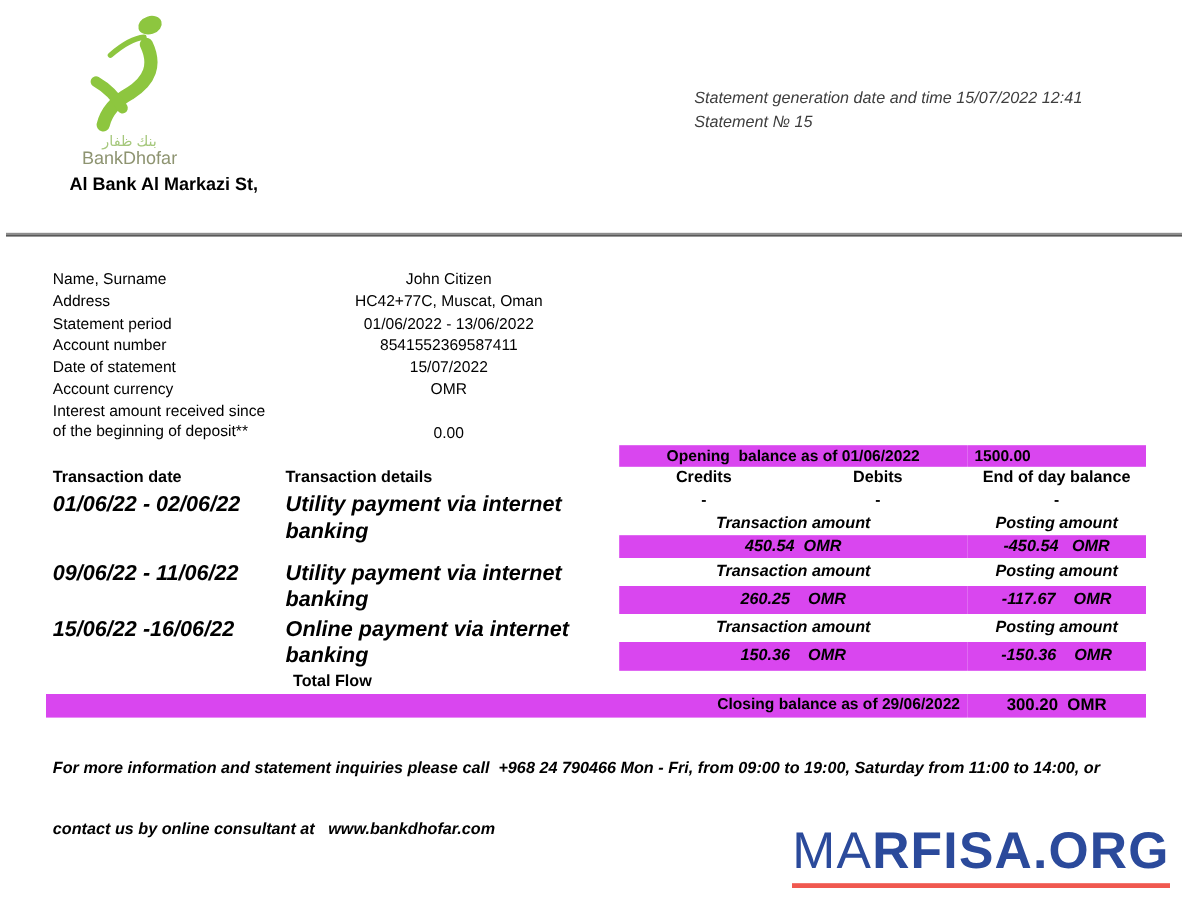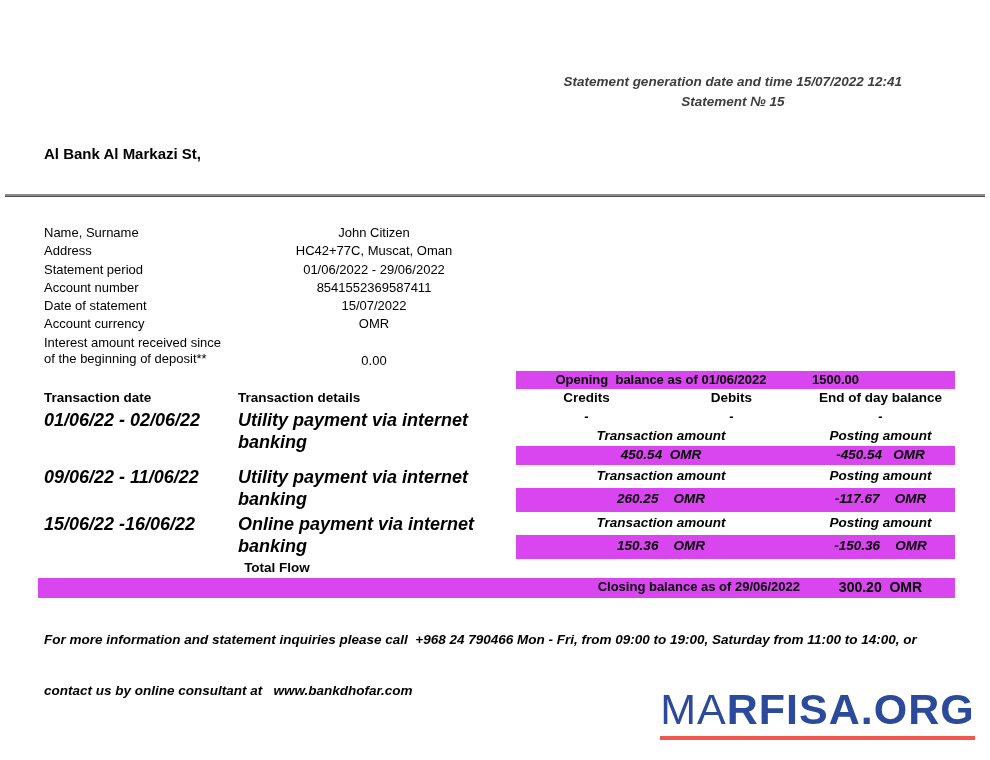--- a/index.html
+++ b/index.html
@@ -9,26 +9,26 @@
     font-family:"Liberation Sans", sans-serif; color:#1a1a1a; overflow:hidden;
   }
 
   
   .logo { position:absolute; left:48px; top:6px; width:120px; text-align:center; }
   .logo svg { display:block; margin:0 auto; }
   .logo .arabic { font-size:12px; color:#a6c87d; letter-spacing:2px; line-height:1; margin-top:2px; }
   .logo .latin  { font-size:15px; color:#8e9471; line-height:1.15; }
 
   .gen-info {
-    position:absolute; top:72px; right:88px; text-align:center;
-    font-size:13.5px; font-weight:bold; font-style:italic; color:#3d3d3d; line-height:1.45;
+    position:absolute; top:72px; right:88px; text-align:left;
+    font-size:13.5px; font-weight:normal; font-style:italic; color:#3d3d3d; line-height:1.45;
   }
 
   .addr {
-    position:absolute; left:44px; top:144px;
+    position:absolute; left:58px; top:144px;
     font-size:15px; font-weight:bold; color:#000; line-height:1.35;
   }
 
   .divider {
     position:absolute; left:5px; right:5px; top:194px; height:3px;
     background:#8c8c8c; border-bottom:1px solid #4d4d4d;
   }
 
   
   table.stmt {
@@ -61,20 +61,32 @@
   .marfisa .word { font-size:43px; line-height:1.1; color:#2b4a9b; letter-spacing:1px; white-space:nowrap; }
   .marfisa .light { font-weight:300; }
   .marfisa .bold  { font-weight:bold; }
   .marfisa .underline { height:4px; background:#f0584f; margin-top:3px; }
 </style>
 </head>
 <body>
 
 <div class="page">
 
+  <div class="logo">
+    <svg width="92" height="104" viewBox="0 0 92 104">
+      <g fill="none" stroke="#8dc63f" stroke-linecap="round">
+        <ellipse cx="63" cy="15" rx="10" ry="7.5" fill="#8dc63f" stroke="none" transform="rotate(-18 63 15)"></ellipse>
+        <path d="M30,40 Q46,26 58,25" stroke-width="4.5"></path>
+        <path d="M60,31 Q72,56 46,72 Q28,82 24,98" stroke-width="11"></path>
+        <path d="M18,62 Q32,70 40,84" stroke-width="9"></path>
+      </g>
+    </svg>
+    <div class="arabic">بنك ظفار</div>
+    <div class="latin">BankDhofar</div>
+  </div>
 
   <div class="gen-info">
     <div>Statement generation date and time 15/07/2022 12:41</div>
     <div>Statement № 15</div>
   </div>
 
   <div class="addr">
     <div>Al Bank Al Markazi St,</div>
   </div>
 
@@ -95,21 +107,21 @@
       <td class="bd valcell">John Citizen</td>
       <td class="nb" colspan="3"></td>
     </tr>
     <tr style="height:17px">
       <td class="bd">Address</td>
       <td class="bd valcell">HC42+77C, Muscat, Oman</td>
       <td class="nb" colspan="3"></td>
     </tr>
     <tr style="height:17px">
       <td class="bd">Statement period</td>
-      <td class="bd valcell">01/06/2022 - 29/06/2022</td>
+      <td class="bd valcell">01/06/2022 - 13/06/2022</td>
       <td class="nb" colspan="3"></td>
     </tr>
     <tr style="height:17px">
       <td class="bd">Account number</td>
       <td class="bd valcell">8541552369587411</td>
       <td class="nb" colspan="3"></td>
     </tr>
     <tr style="height:17px">
       <td class="bd">Date of statement</td>
       <td class="bd valcell">15/07/2022</td>

